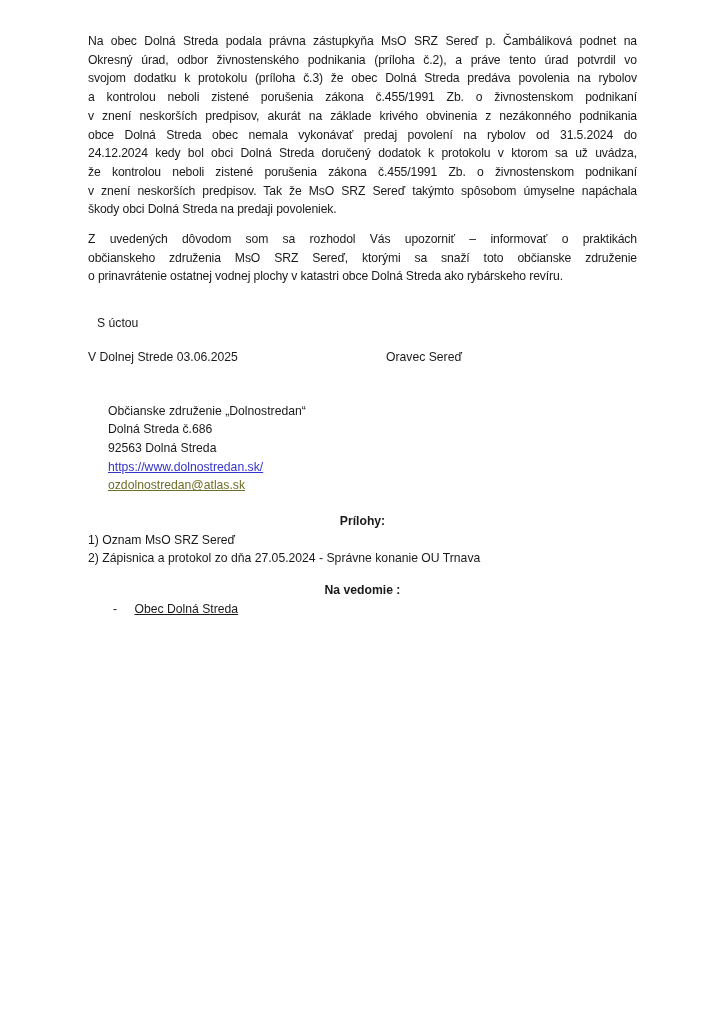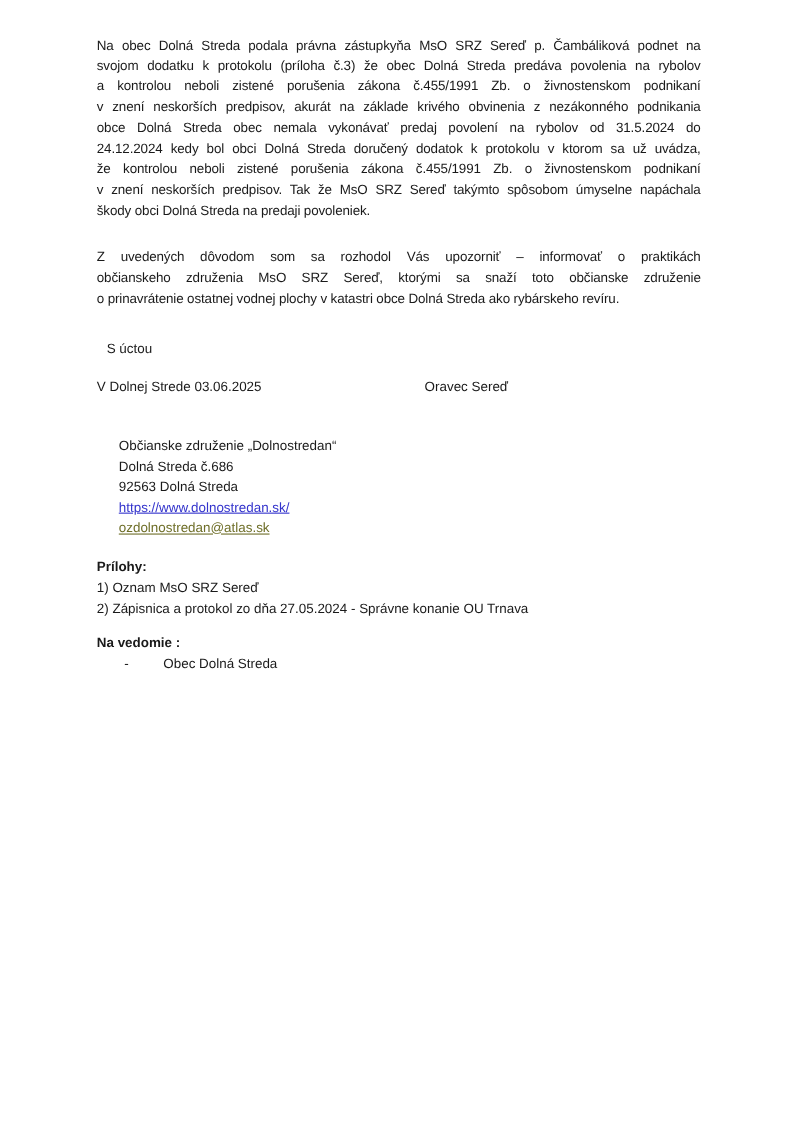--- a/index.html
+++ b/index.html
@@ -26,59 +26,60 @@
   }
   .jline {
     text-align: justify;
     text-align-last: justify;
     letter-spacing: -0.12px;
     white-space: normal;
   }
   .jline.last {
     text-align-last: left;
   }
-  .para2 { margin-top: 24px; }
+  .para2 { margin-top: 11px; }
   .closing { margin-top: 28px; padding-left: 9px; }
   .date-row { margin-top: 15px; position: relative; }
   .signature { position: absolute; left: 298px; top: 0; }
   .address { margin-top: 35px; margin-left: 20px; }
   .attachments { margin-top: 17px; }
   .cc { margin-top: 13px; }
-  .bold { font-weight: bold; }
+  .bold { font-weight: bold; text-align: center; }
   a.link-email {
     color: #6e6e28;
     text-decoration: underline;
     cursor: pointer;
   }
   a.link-web {
     color: #3333cc;
     text-decoration: underline;
     cursor: pointer;
   }
   .cc-row { padding-left: 25px; }
   .cc-dash { display: inline-block; }
-  .cc-text { display: inline-block; margin-left: 28px; }
+  .cc-text { display: inline-block; margin-left: 14px; text-decoration: underline; }
   .page-number {
     position: absolute;
     left: 628px;
     top: 941px;
     font-family: "Liberation Serif", serif;
     font-size: 13.5px;
     line-height: 18px;
     color: #1a1a1a;
   }
 </style>
 </head>
 <body>
 
 <div class="page">
   <div class="content">
 
     <div class="para1">
         <div class="jline">Na obec Dolná Streda podala právna zástupkyňa MsO SRZ Sereď p. Čambáliková podnet na</div>
+        <div class="jline">Okresný úrad, odbor živnostenského podnikania (príloha č.2), a práve tento úrad potvrdil vo</div>
         <div class="jline">svojom dodatku k protokolu (príloha č.3) že obec Dolná Streda predáva povolenia na rybolov</div>
         <div class="jline">a kontrolou neboli zistené porušenia zákona č.455/1991 Zb. o živnostenskom podnikaní</div>
         <div class="jline">v znení neskorších predpisov, akurát na základe krivého obvinenia z nezákonného podnikania</div>
         <div class="jline">obce Dolná Streda obec nemala vykonávať predaj povolení na rybolov od 31.5.2024 do</div>
         <div class="jline">24.12.2024 kedy bol obci Dolná Streda doručený dodatok k protokolu v ktorom sa už uvádza,</div>
         <div class="jline">že kontrolou neboli zistené porušenia zákona č.455/1991 Zb. o živnostenskom podnikaní</div>
         <div class="jline">v znení neskorších predpisov. Tak že MsO SRZ Sereď takýmto spôsobom úmyselne napáchala</div>
         <div class="jline last">škody obci Dolná Streda na predaji povoleniek.</div>
       </div>
 

